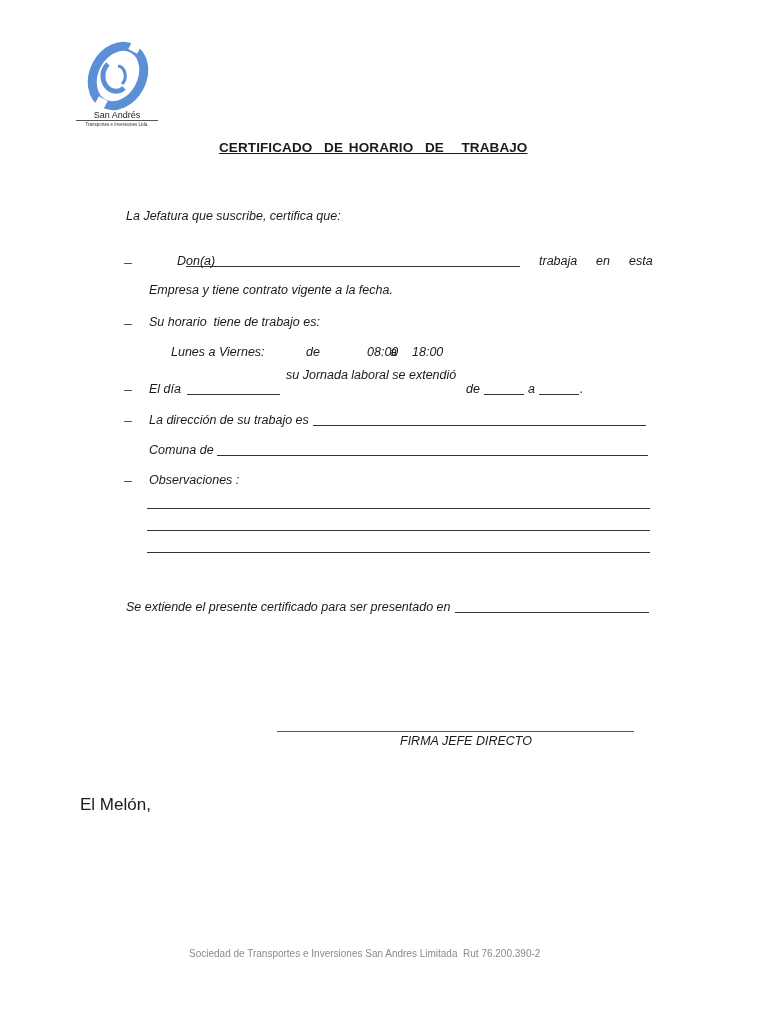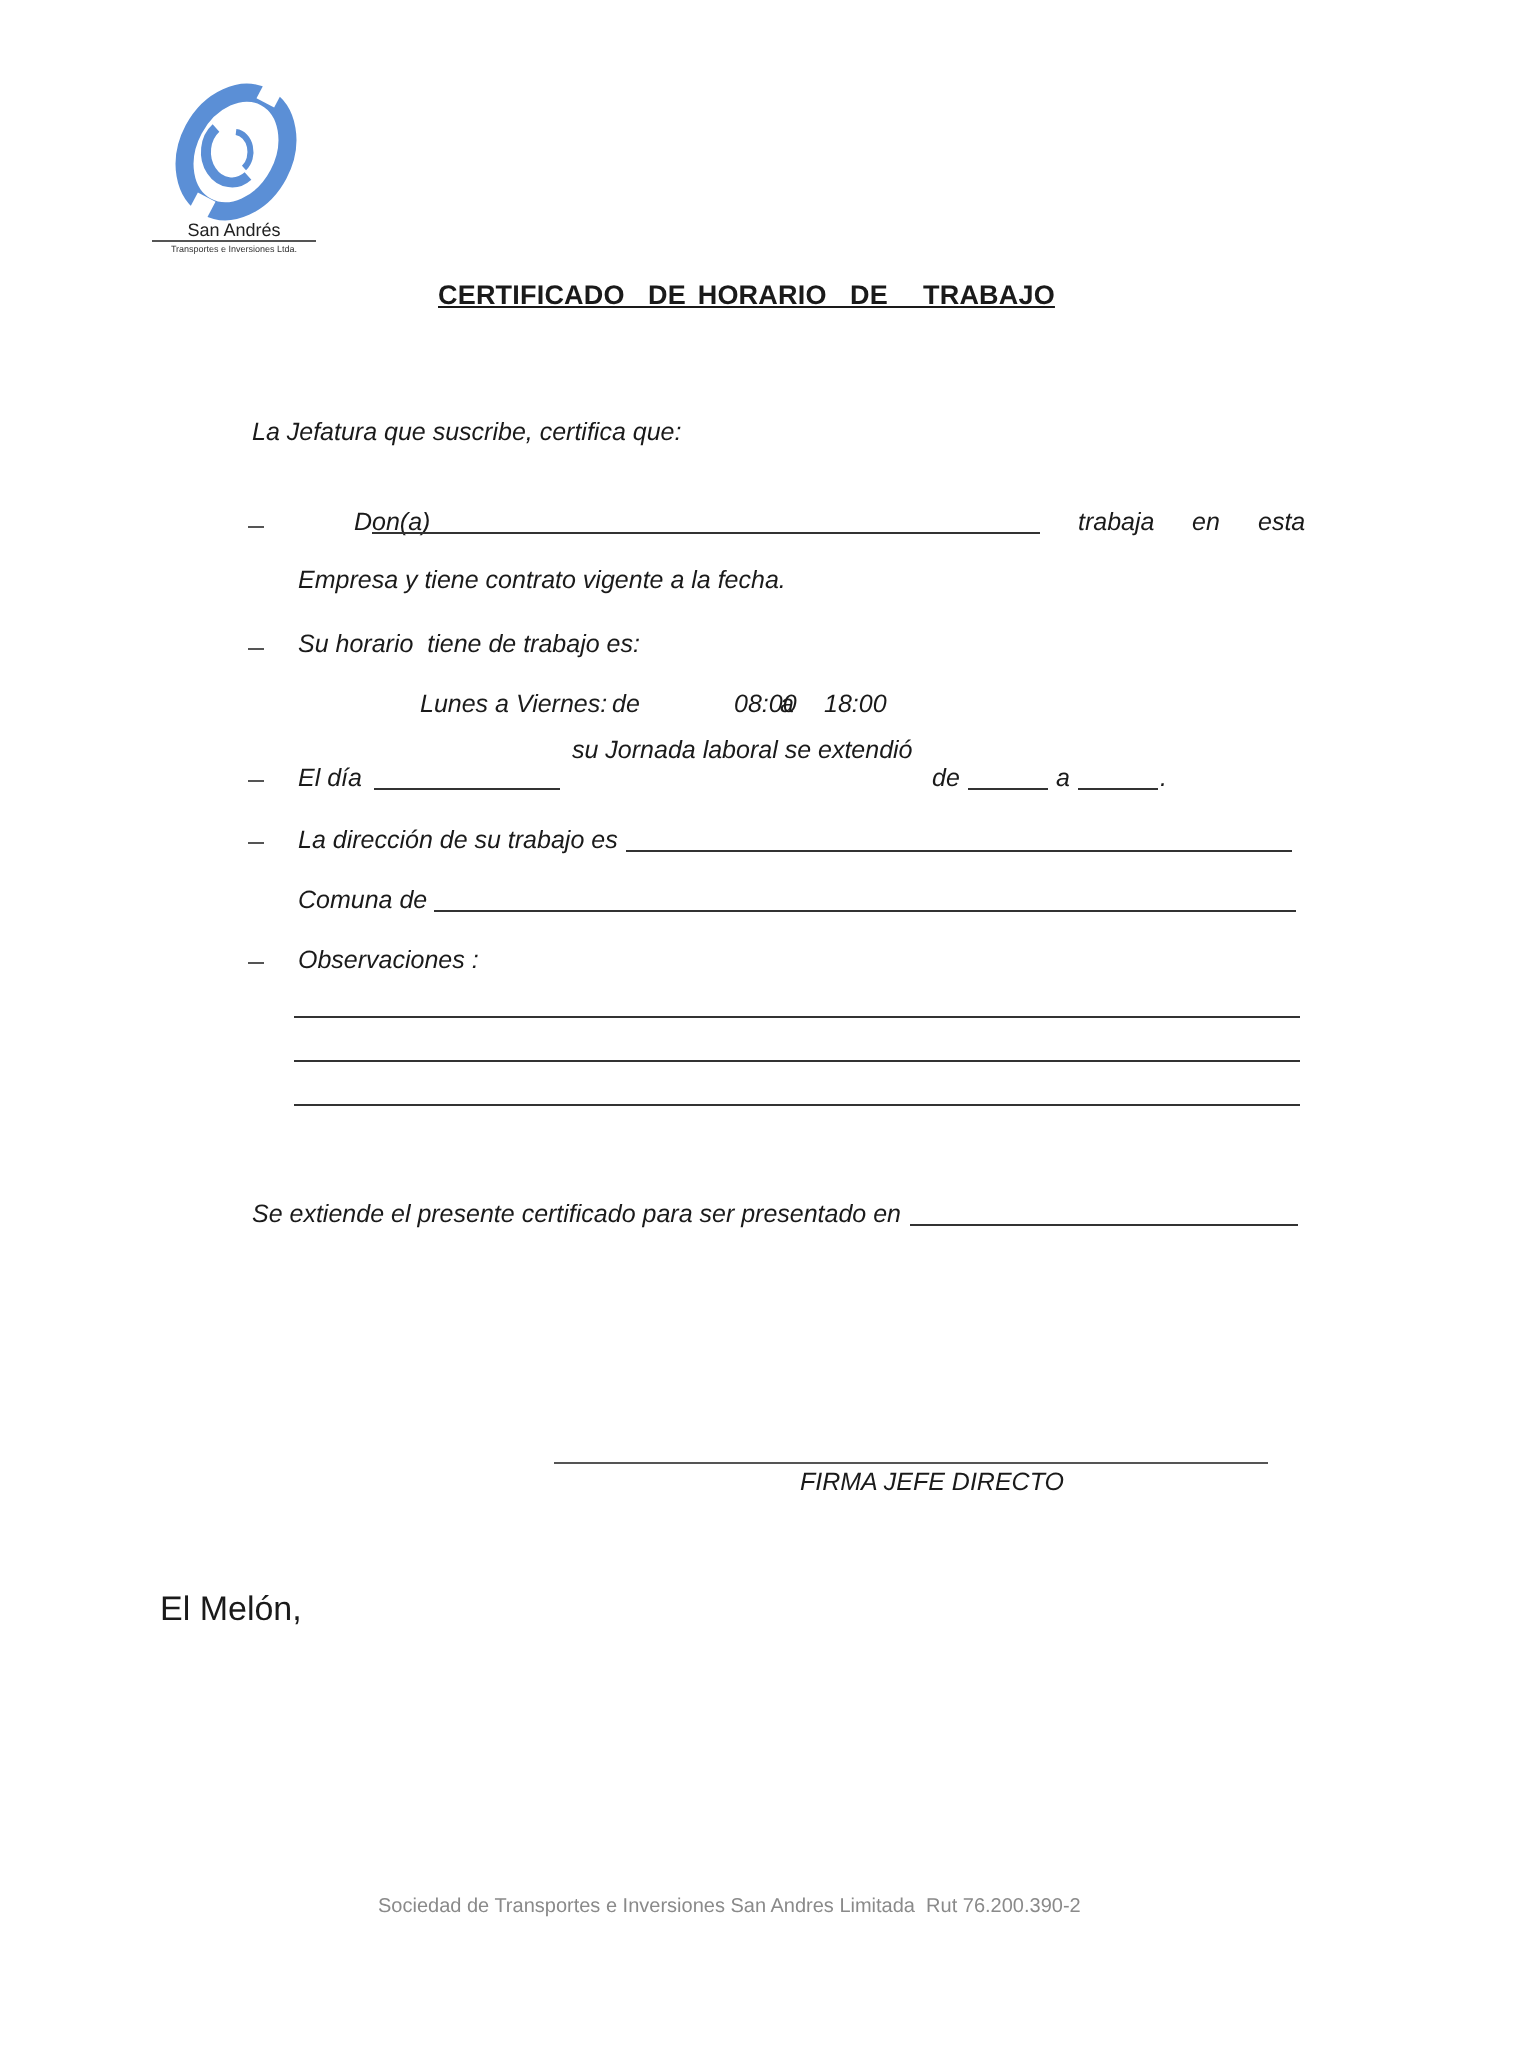--- a/index.html
+++ b/index.html
@@ -40,21 +40,21 @@
 <div class="dash" style="left:124px; top:263px;"></div>
 <div class="abs it" style="left:149px; top:254px;margin-left:28px;">Don(a)</div>
 <div class="line" style="left:186px; top:266px; width:334px;"></div>
 <div class="abs it" style="left:539px; top:254px;">trabaja</div>
 <div class="abs it" style="left:596px; top:254px;">en</div>
 <div class="abs it" style="left:629px; top:254px;">esta</div>
 <div class="abs it" style="left:149px; top:260px;margin-top:23px;">Empresa y tiene contrato vigente a la fecha.</div>
 
 <div class="dash" style="left:124px; top:324px;"></div>
 <div class="abs it" style="left:149px; top:315px; white-space:pre;">Su horario  tiene de trabajo es:</div>
-<div class="abs it" style="left:171px; top:345px;margin-left:39px;">Lunes a Viernes:</div>
+<div class="abs it" style="left:171px; top:345px;">Lunes a Viernes:</div>
 <div class="abs it" style="left:306px; top:345px;">de</div>
 <div class="abs it" style="left:333px; top:345px;margin-left:34px;">08:00</div>
 <div class="abs it" style="left:390px; top:345px;">a</div>
 <div class="abs it" style="left:412px; top:345px;">18:00</div>
 
 <div class="dash" style="left:124px; top:390px;"></div>
 <div class="abs it" style="left:149px; top:382px;">El día</div>
 <div class="line" style="left:187px; top:394px; width:93px;"></div>
 <div class="abs it" style="left:286px; top:368px;">su Jornada laboral se extendió</div>
 <div class="abs it" style="left:466px; top:382px;">de</div>

